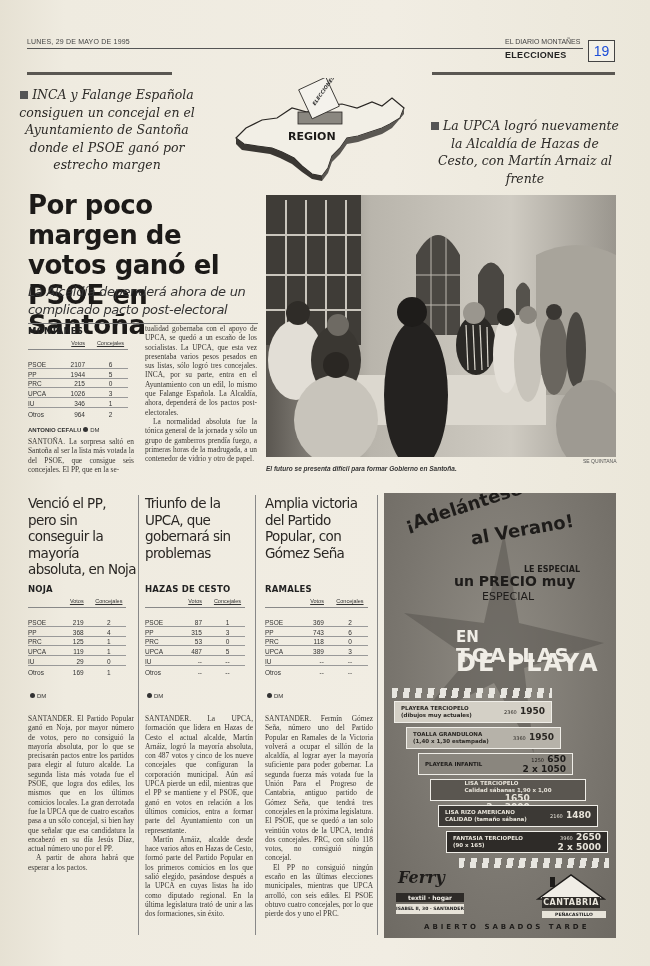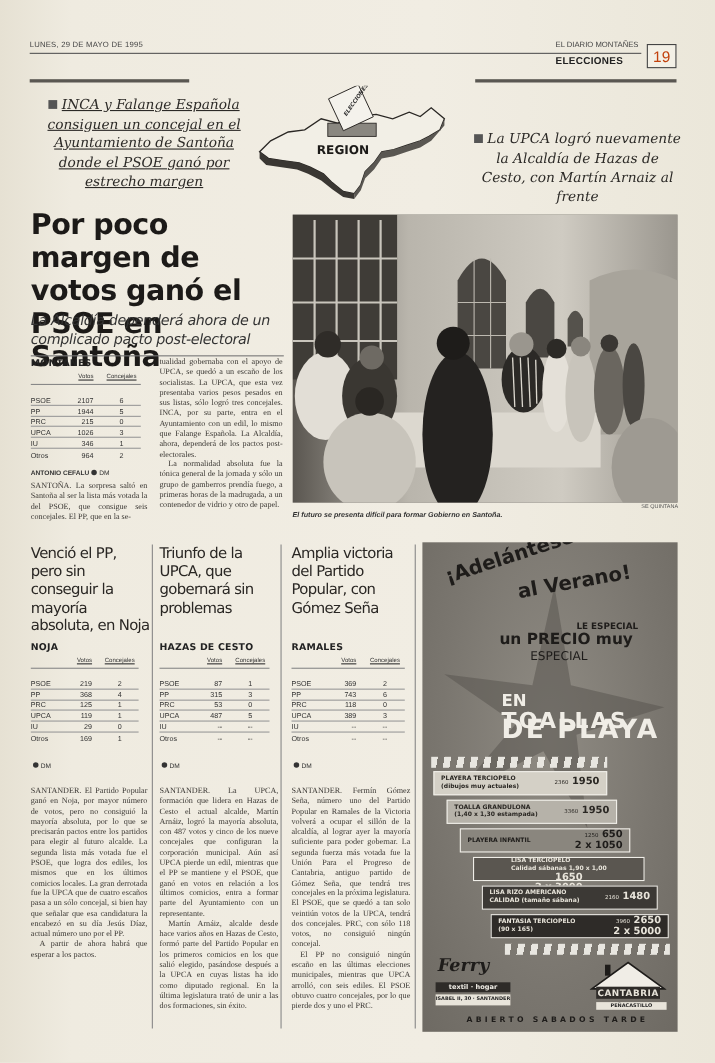--- a/index.html
+++ b/index.html
@@ -12,21 +12,21 @@
   }
   .page {
     position: absolute; left: 0; top: 0; width: 650px; height: 966px;
     background: linear-gradient(90deg, #e6e1d3 0%, #efebe0 10%, #f1ede3 60%, #ebe7da 100%);
   }
   
   .mast-date { position: absolute; left: 27px; top: 38px; font: 7px "Liberation Sans", sans-serif; color: #444; letter-spacing: 0.2px; }
   .mast-line { position: absolute; left: 27px; top: 48px; width: 556px; height: 1px; background: #555; }
   .mast-paper { position: absolute; left: 505px; top: 38px; font: 7px "Liberation Sans", sans-serif; color: #444; }
   .mast-section { position: absolute; left: 505px; top: 50px; font: bold 9px "Liberation Sans", sans-serif; color: #222; letter-spacing: 0.3px; }
-  .mast-page { position: absolute; left: 588px; top: 40px; width: 27px; height: 22px; border: 1px solid #444; font: 14px "Liberation Sans", sans-serif; text-align: center; line-height: 20px; color: #c2410c; background: #f3f0e6; }
+  .mast-page { position: absolute; left: 588px; top: 40px; width: 27px; height: 22px; border: 1px solid #444; font: 14px "Liberation Sans", sans-serif; text-align: center; line-height: 20px; color: #1d4ed8; background: #f3f0e6; }
 
   .rule-thick { position: absolute; height: 3px; background: #5a5752; }
   .deck {
     position: absolute; font-style: italic; font-size: 12.5px; line-height: 17.5px; text-align: center; color: #2c2a27;
     font-family: "DejaVu Serif", serif; font-weight: normal;
   }
   .deck .sq { display: inline-block; width: 8px; height: 8px; background: #555; margin-right: 4px; vertical-align: 0px; }
 
   
   .logo { position: absolute; left: 232px; top: 78px; width: 180px; height: 105px; }
@@ -97,21 +97,21 @@
 
 <div class="page">
 
   <div class="mast-date">LUNES, 29 DE MAYO DE 1995</div>
   <div class="mast-line"></div>
   <div class="mast-paper">EL DIARIO MONTAÑES</div>
   <div class="mast-section">ELECCIONES</div>
   <div class="mast-page">19</div>
 
   <div class="rule-thick" style="left:27px;top:72px;width:145px;"></div>
-  <div class="deck" style="left:36px;top:86px;width:190px;text-decoration:underline;">
+  <div class="deck" style="left:12px;top:86px;width:190px;">
     <span class="sq"></span><span>INCA y Falange Española consiguen un concejal en el Ayuntamiento de Santoña donde el PSOE ganó por estrecho margen</span>
   </div>
 
   <div class="rule-thick" style="left:432px;top:72px;width:183px;"></div>
   <div class="deck" style="left:430px;top:86px;width:190px;margin-top:31px;">
     <span class="sq"></span><span>La UPCA logró nuevamente la Alcaldía de Hazas de Cesto, con Martín Arnaiz al frente</span>
   </div>
 
   <div class="logo">
     <svg width="180" height="105" viewBox="0 0 180 105">

